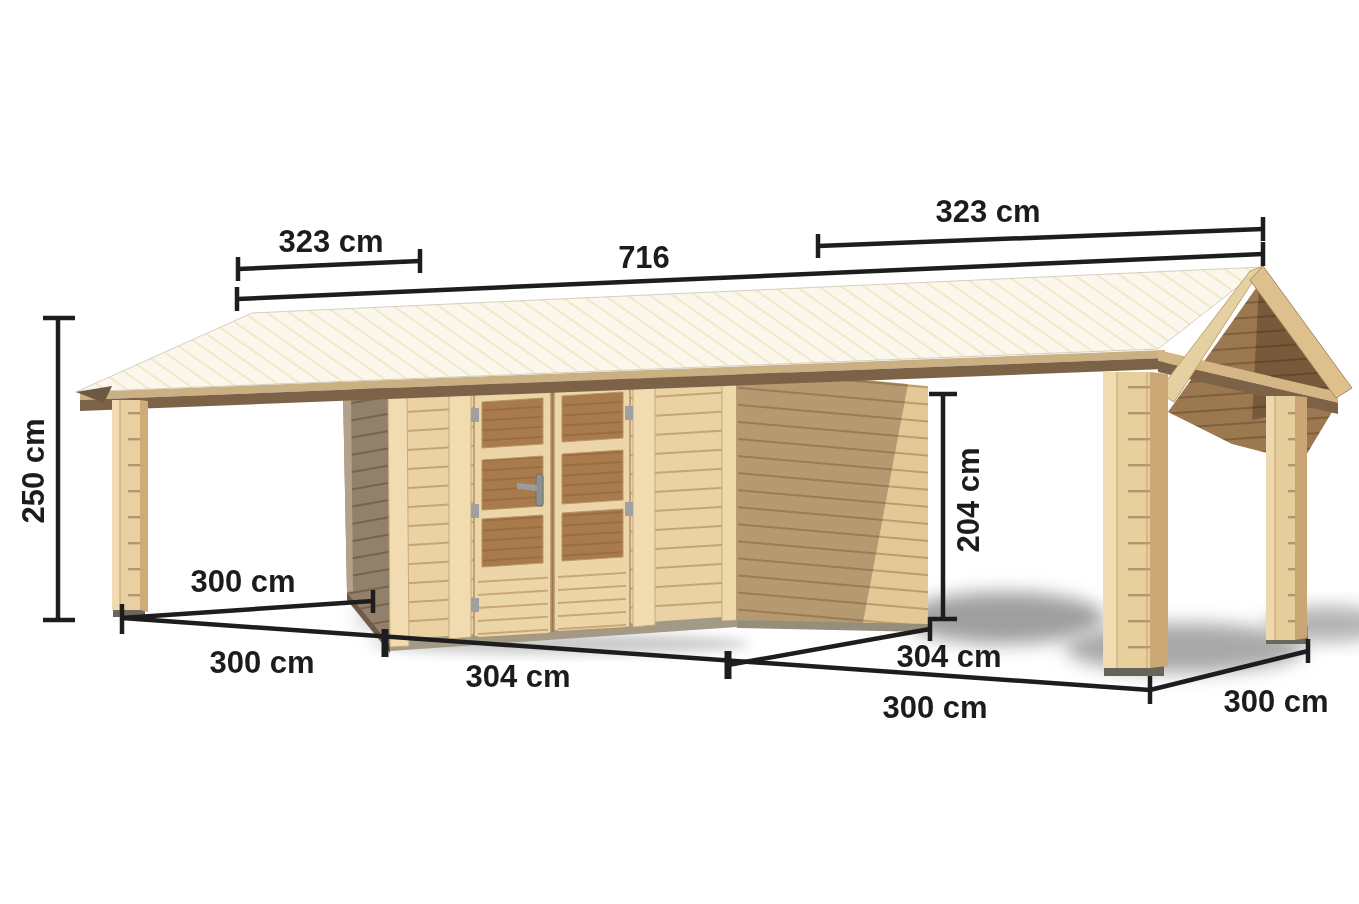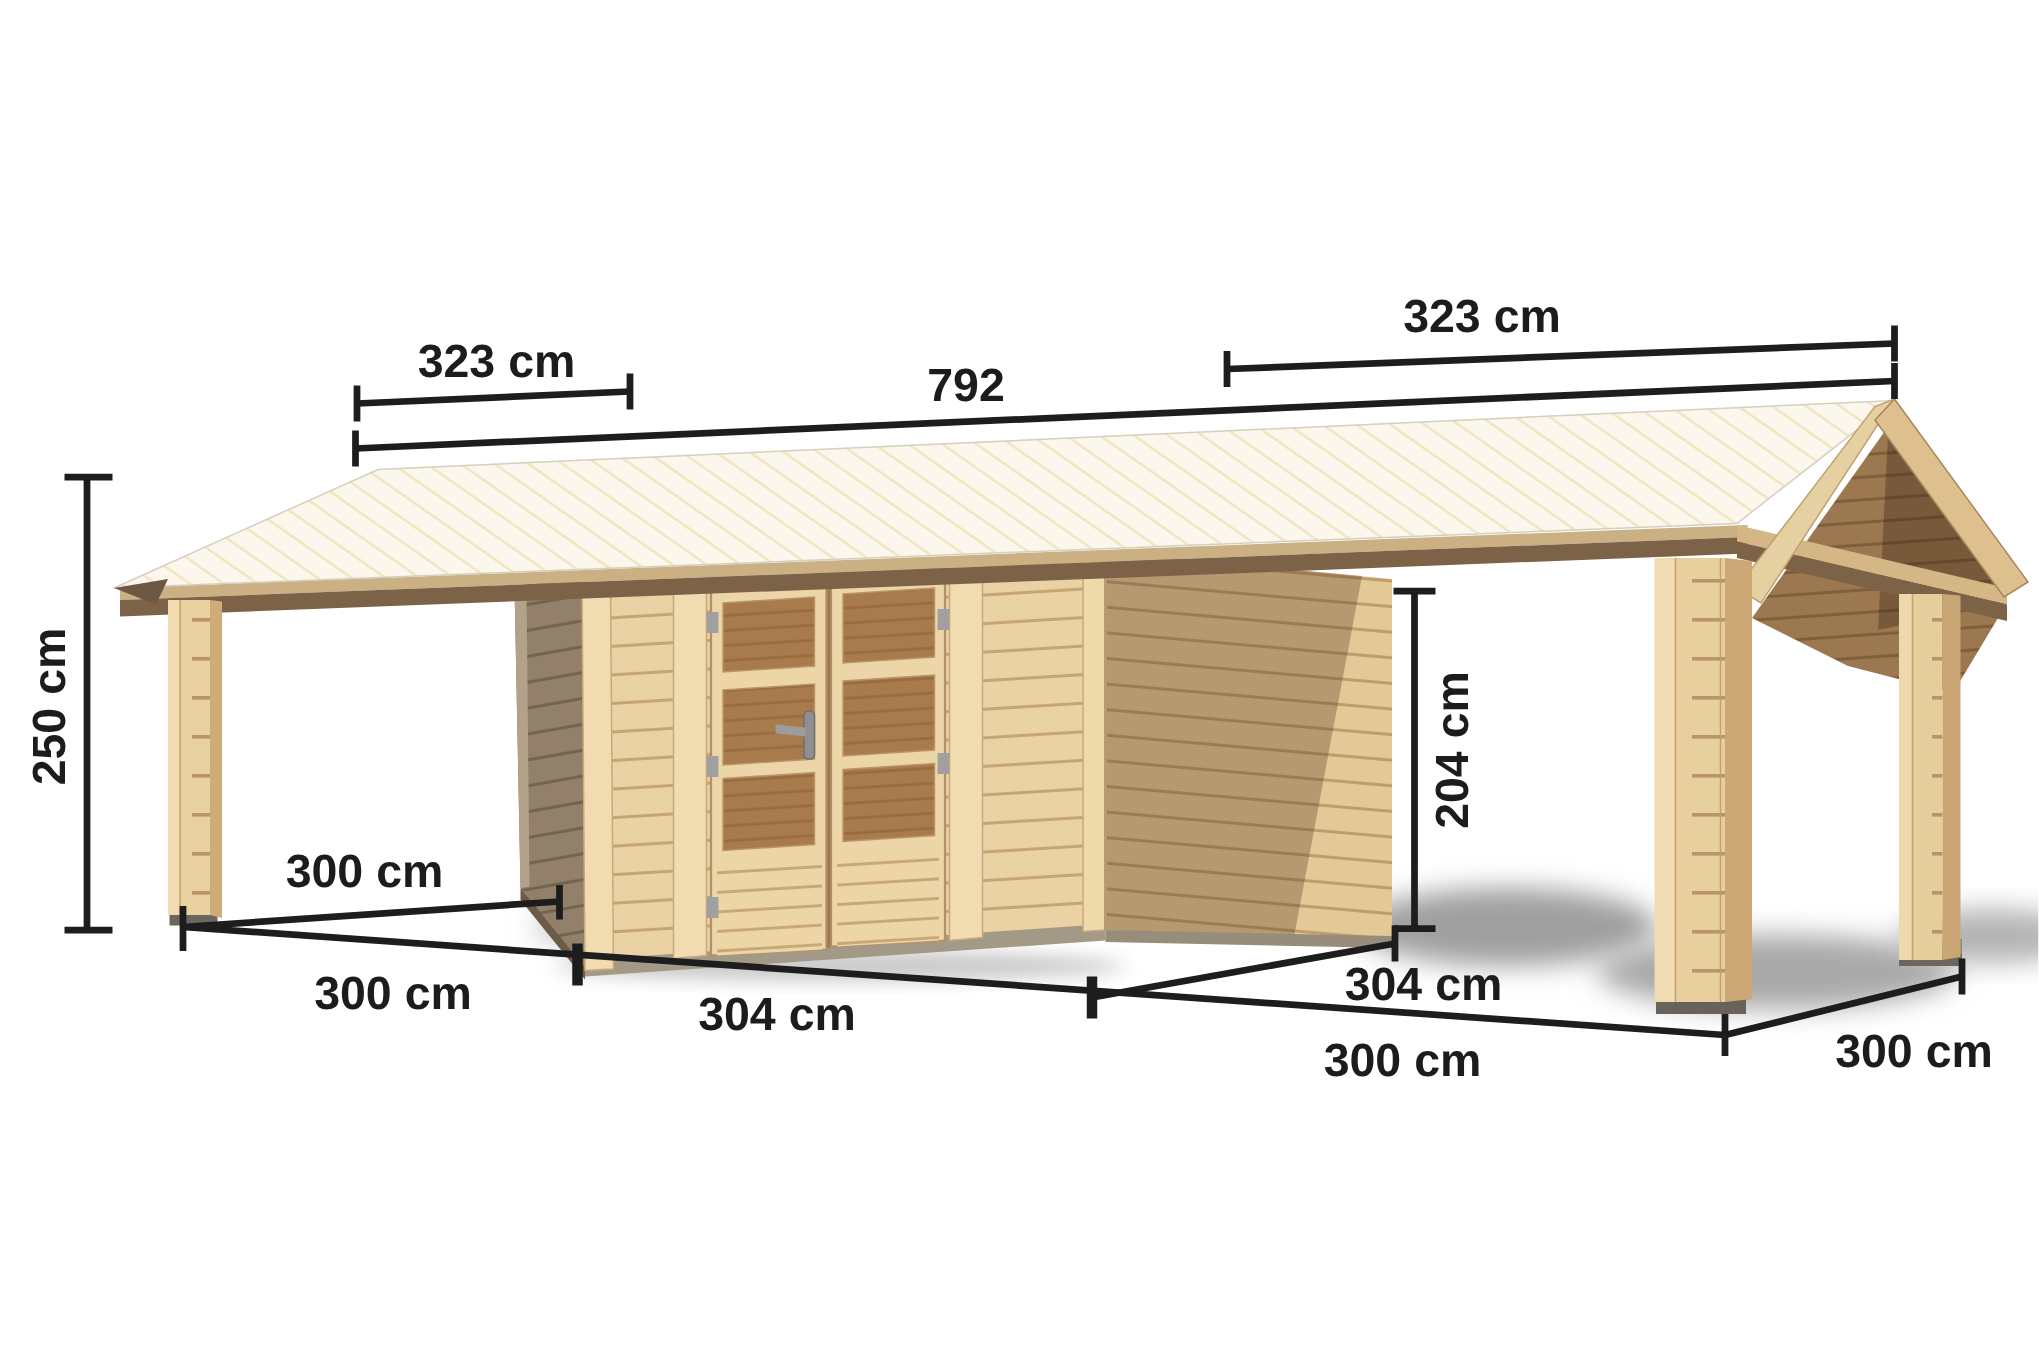--- a/index.html
+++ b/index.html
@@ -206,21 +206,21 @@
           <line x1="930" y1="617" x2="930" y2="641"></line>
         </g>
     <g>
           <line x1="1150" y1="690" x2="1308" y2="651"></line>
           <line x1="1308" y1="639" x2="1308" y2="663"></line>
         </g>
   </g>
 </svg>
 
 <div class="dim-label" style="left:331px;top:241px">323 cm</div>
-<div class="dim-label" style="left:644px;top:257px">792</div>
+<div class="dim-label" style="left:644px;top:257px">716</div>
 <div class="dim-label" style="left:988px;top:211px">323 cm</div>
 <div class="dim-label rot" style="left:33px;top:471px">250 cm</div>
 <div class="dim-label rot" style="left:968px;top:500px">204 cm</div>
 <div class="dim-label" style="left:243px;top:581px">300 cm</div>
 <div class="dim-label" style="left:262px;top:662px">300 cm</div>
 <div class="dim-label" style="left:518px;top:676px">304 cm</div>
 <div class="dim-label" style="left:949px;top:656px">304 cm</div>
 <div class="dim-label" style="left:935px;top:707px">300 cm</div>
 <div class="dim-label" style="left:1276px;top:701px">300 cm</div>
 

